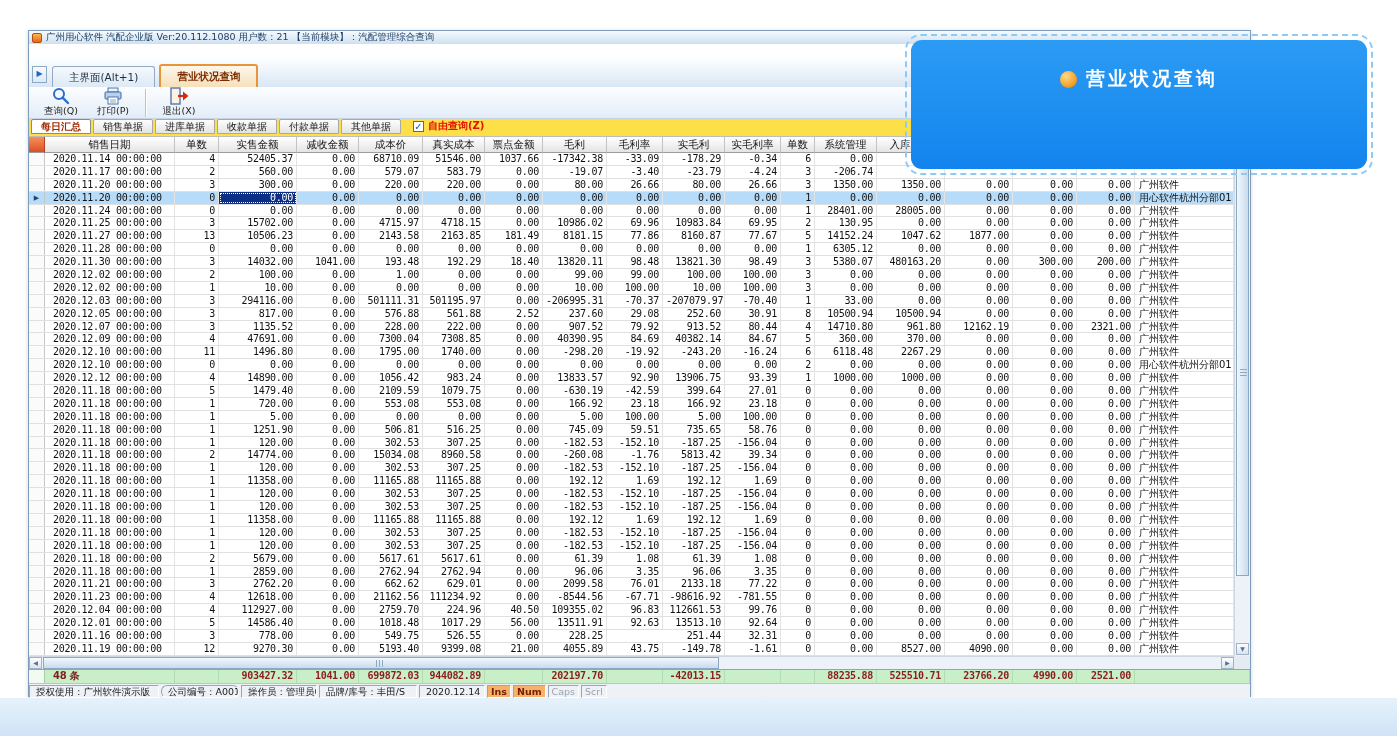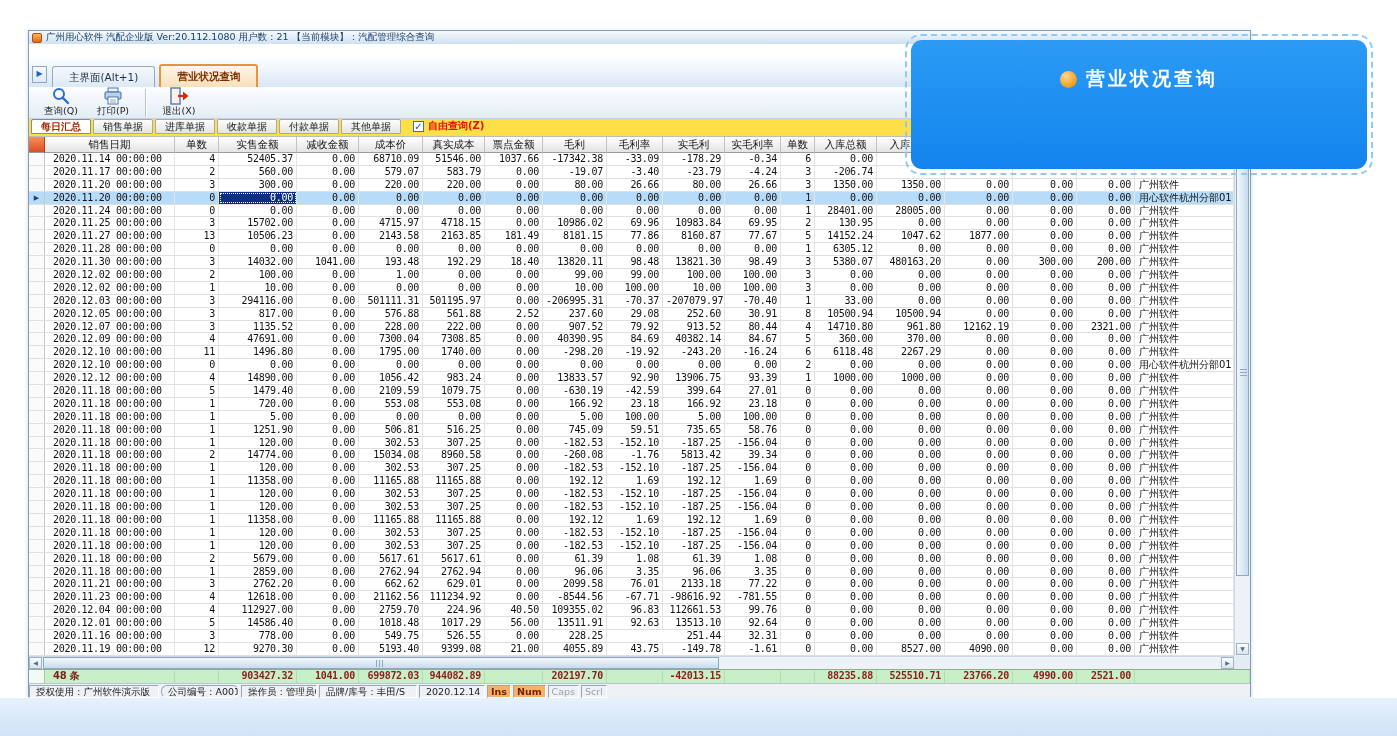--- a/index.html
+++ b/index.html
@@ -176,21 +176,21 @@
       <div class="hcell" style="flex: 0 0 78px;">实售金额</div>
       <div class="hcell" style="flex: 0 0 62px;">减收金额</div>
       <div class="hcell" style="flex: 0 0 64px;">成本价</div>
       <div class="hcell" style="flex: 0 0 62px;">真实成本</div>
       <div class="hcell" style="flex: 0 0 58px;">票点金额</div>
       <div class="hcell" style="flex: 0 0 64px;">毛利</div>
       <div class="hcell" style="flex: 0 0 56px;">毛利率</div>
       <div class="hcell" style="flex: 0 0 62px;">实毛利</div>
       <div class="hcell" style="flex: 0 0 56px;">实毛利率</div>
       <div class="hcell" style="flex: 0 0 34px;">单数</div>
-      <div class="hcell" style="flex: 0 0 62px;">入库总额</div>
+      <div class="hcell" style="flex: 0 0 62px;">系统管理</div>
       <div class="hcell" style="flex: 0 0 68px;">入库成本</div>
       <div class="hcell" style="flex: 0 0 68px;"></div>
       <div class="hcell" style="flex: 0 0 64px;"></div>
       <div class="hcell" style="flex: 0 0 58px;"></div>
       <div class="hcell" style="flex: 1 1 auto;"></div>
     </div>
   <div class="rows">
       <div class="row" style="height: 12.8974px;">
         <div class="ind"></div>
         <div class="cell l" style="flex: 0 0 130px;">2020.11.14 00:00:00</div>

